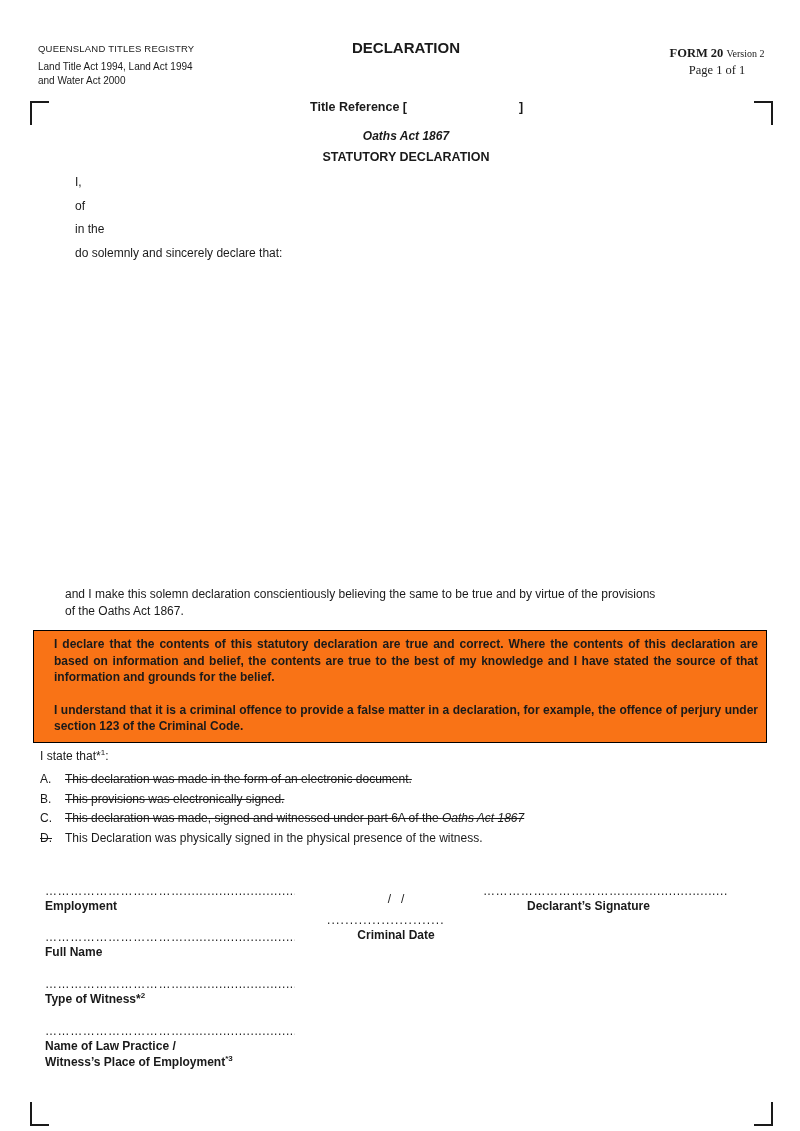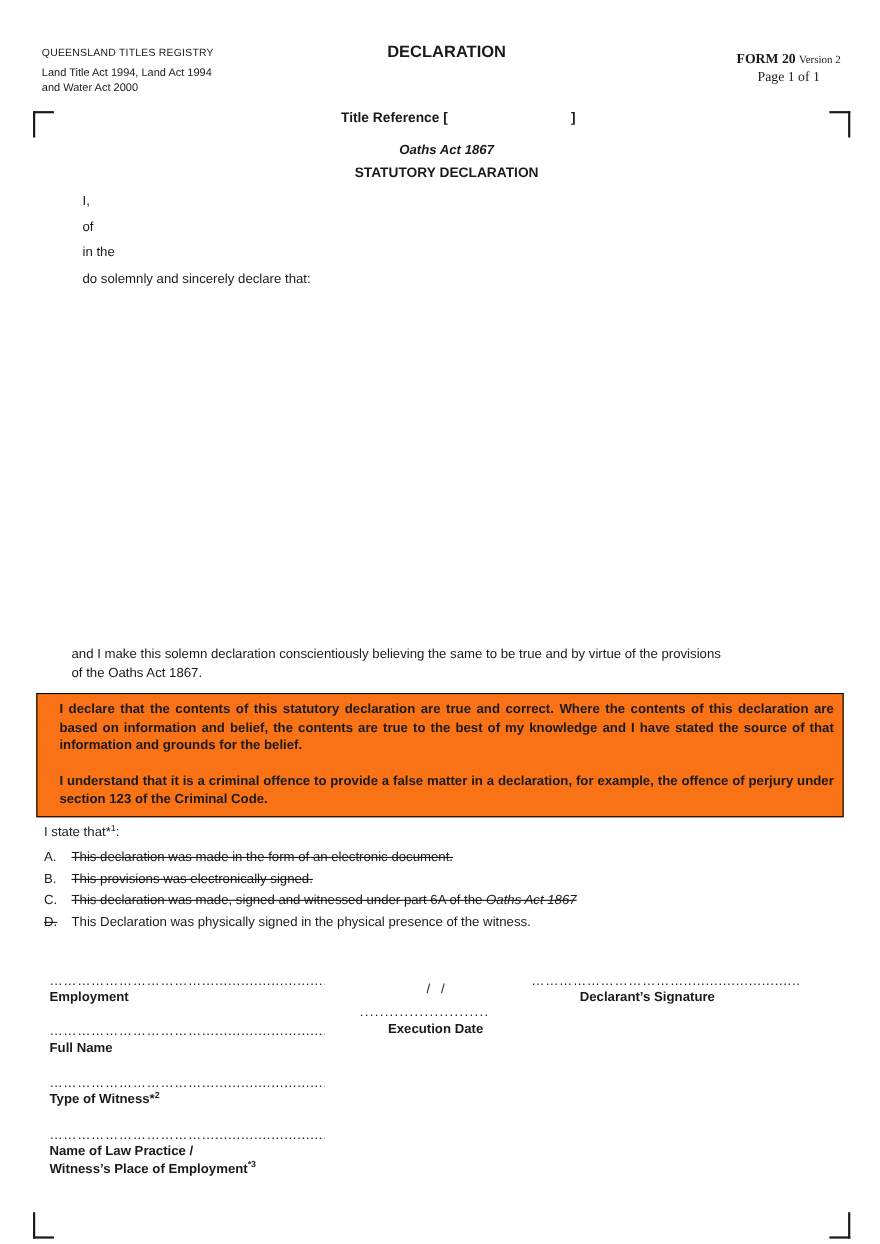--- a/index.html
+++ b/index.html
@@ -114,21 +114,21 @@
     <div class="stmt">
       <span class="letter strike">D.</span><span>This Declaration was physically signed in the physical presence of the witness.</span>
     </div>
   </div>
 
   <div class="abs dots" style="left:45px; top:884px; width:250px;">……………………………........................................</div>
   <div class="abs sig-label" style="left:45px; top:898px;">Employment</div>
 
   <div class="abs center pre" style="left:325px; top:892px; width:118px;">/   /</div>
   <div class="abs dots" style="left:327px; top:913px; width:118px; letter-spacing:1.2px;">........................................</div>
-  <div class="abs sig-label center" style="left:325px; top:927px; width:118px;">Execution Date</div>
+  <div class="abs sig-label center" style="left:325px; top:927px; width:118px;">Criminal Date</div>
 
   <div class="abs dots" style="left:483px; top:884px; width:245px;">……………………………........................................</div>
   <div class="abs sig-label" style="left:483px; top:898px;margin-left:44px;">Declarant’s Signature</div>
 
   <div class="abs dots" style="left:45px; top:930px; width:250px;">……………………………........................................</div>
   <div class="abs sig-label" style="left:45px; top:944px;">Full Name</div>
 
   <div class="abs dots" style="left:45px; top:977px; width:250px;">……………………………........................................</div>
   <div class="abs sig-label" style="left:45px; top:991px;">
     <span>Type of Witness*</span><sup>2</sup>

